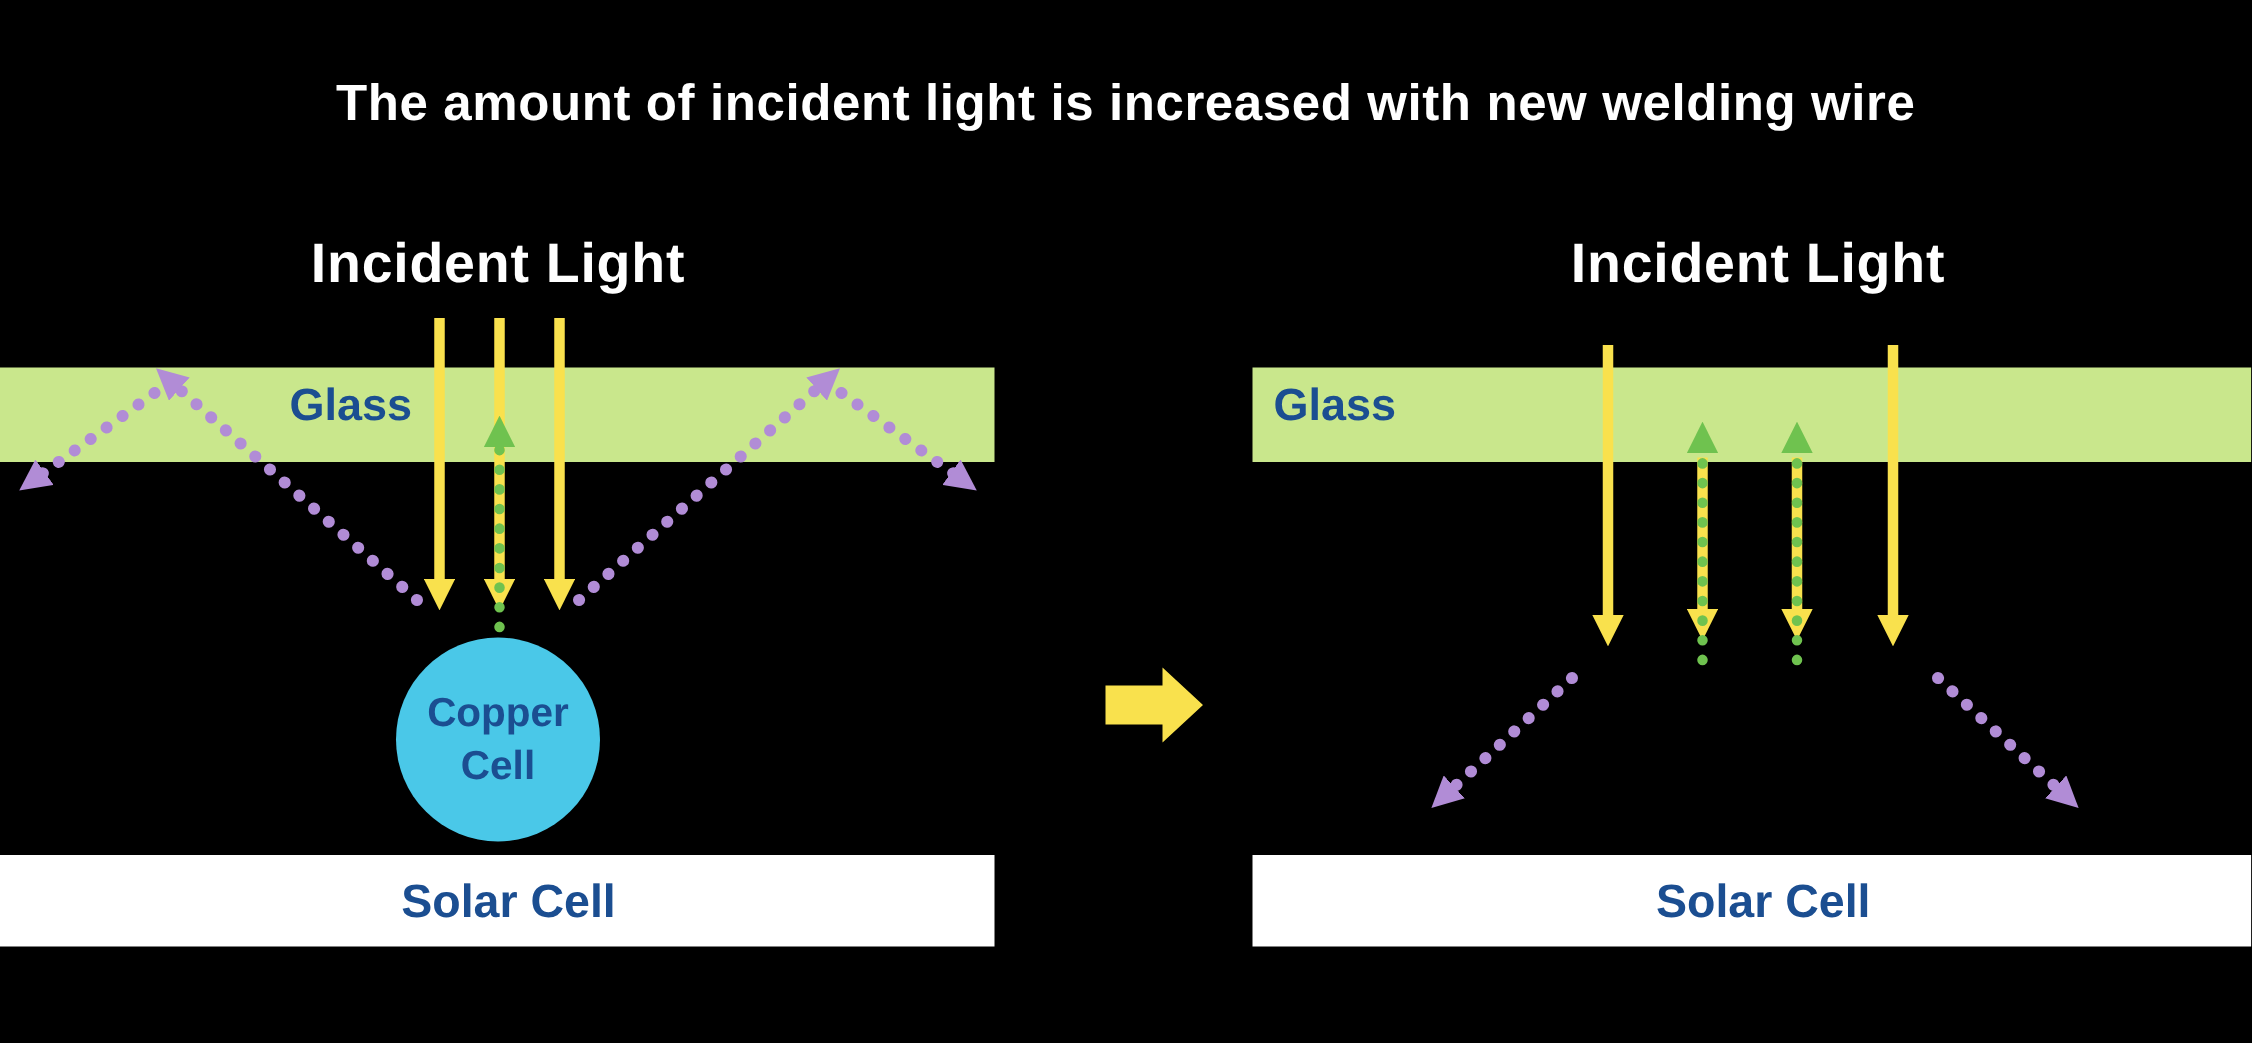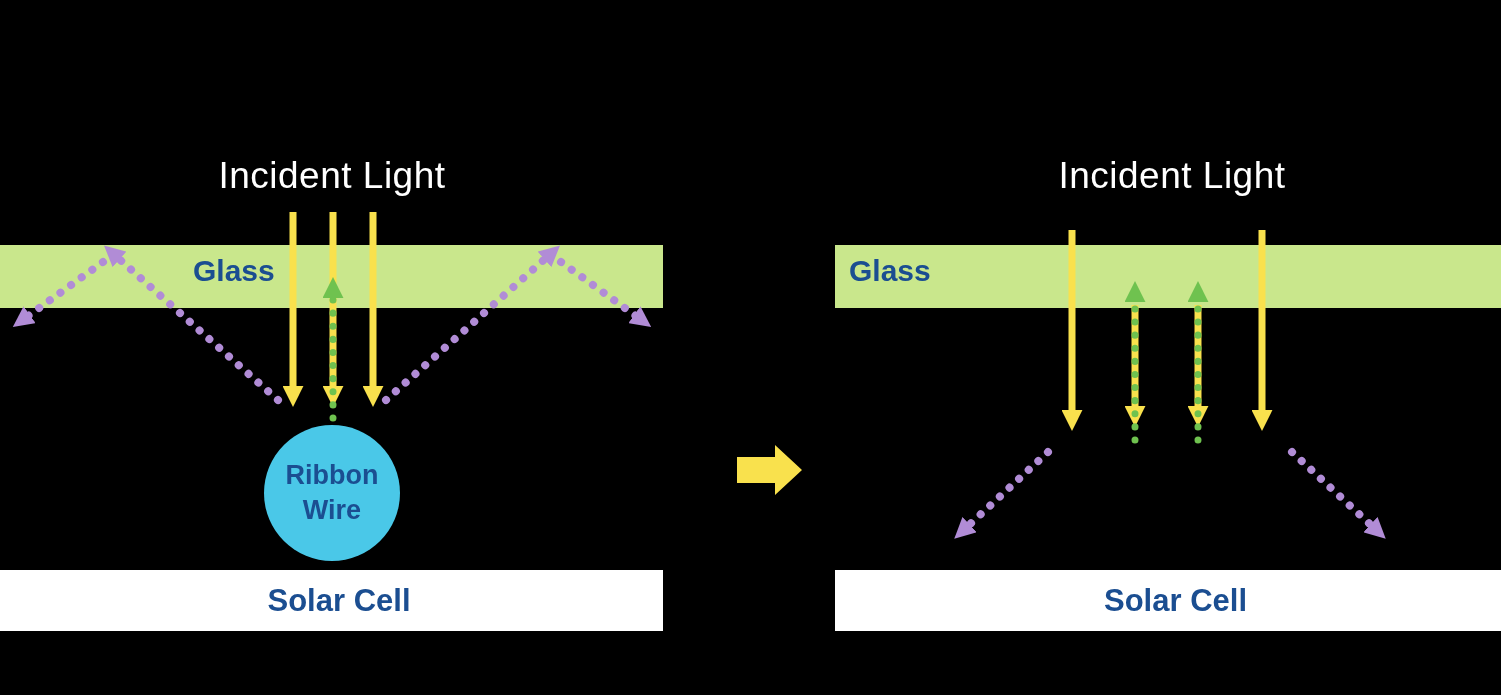--- a/index.html
+++ b/index.html
@@ -23,21 +23,21 @@
     overflow:hidden;
   }
   .title{
     position:absolute;top:50px;left:0;width:100%;
     text-align:center;
     font-size:34px;font-weight:800;letter-spacing:.4px;
     color:var(--title-text);
   }
   .heading{
     position:absolute;top:155px;transform:translateX(-50%);
-    font-size:37px;font-weight:400;letter-spacing:.5px;
+    font-size:37px;font-weight:700;letter-spacing:.5px;
     color:var(--title-text);white-space:nowrap;
   }
   .heading.left{left:332px;}
   .heading.right{left:1172px;}
   .glass{
     position:absolute;top:245px;height:63px;
     background:var(--glass-fill);
   }
   .glass.left{left:0;width:663px;}
   .glass.right{left:835px;width:666px;}
@@ -83,29 +83,30 @@
   .dashed{stroke-dasharray:0.1 13;stroke-linecap:round;}
   .fill-yellow{fill:var(--ray-yellow);}
   .fill-green{fill:var(--ray-green);}
   .fill-purple{fill:var(--ray-purple);}
 </style>
 </head>
 <body>
 
 <div class="stage">
 
+  <div class="title">The amount of incident light is increased with new welding wire</div>
 
   <div class="heading left">Incident Light</div>
   <div class="glass left"></div>
   <div class="glass-label left">Glass</div>
   <div class="solar left">
     <span>Solar Cell</span>
   </div>
   <div class="copper-wire">
-    <span class="copper-label">Ribbon Wire</span>
+    <span class="copper-label">Copper Cell</span>
   </div>
 
   <div class="heading right">Incident Light</div>
   <div class="glass right"></div>
   <div class="glass-label right">Glass</div>
   <div class="solar right">
     <span>Solar Cell</span>
   </div>
 
   <svg class="rays" viewBox="0 0 1501 695">

